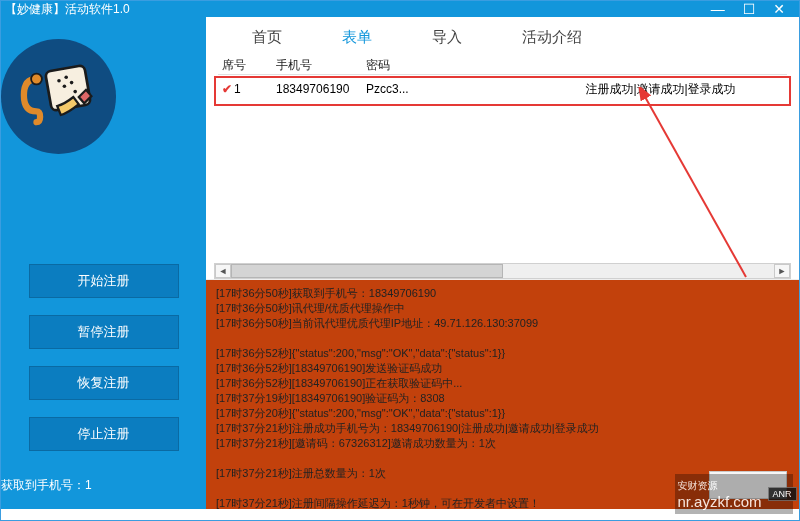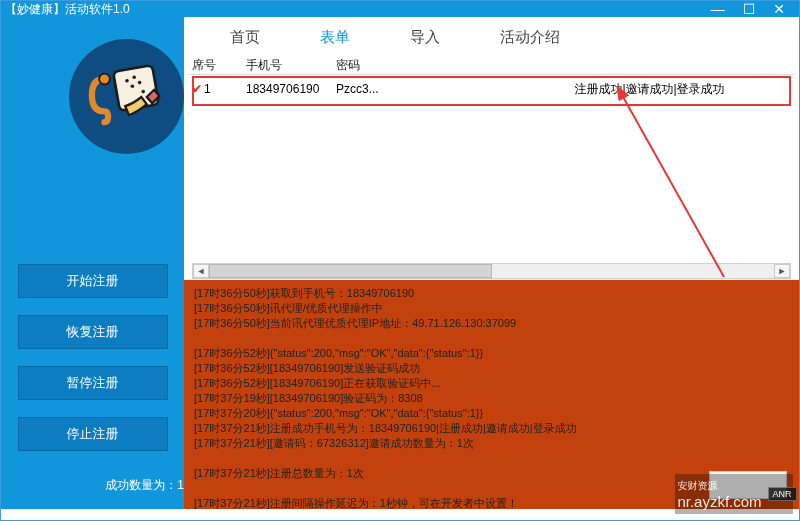--- a/index.html
+++ b/index.html
@@ -1,32 +1,32 @@
 <!DOCTYPE html>
 <html><head>
 <meta charset="utf-8">
 <style>
 *{box-sizing:border-box;margin:0;padding:0;font-family:"Microsoft YaHei",SimSun,sans-serif}
 body{width:800px;height:521px;border:1px solid #3a9de0;position:relative;background:#fff;overflow:hidden}
 .titlebar{height:16px;background:#1296db;display:flex;align-items:center;justify-content:space-between;padding:0 4px;color:#fff;font-size:12px}
 .titlebar .wincontrols{display:flex;gap:18px;align-items:center;margin-right:10px}
 .titlebar .wincontrols span{color:#fff;font-size:14px;cursor:pointer}
 .layout{display:flex;height:492px}
-.sidebar{width:183px;background:#1296db;display:flex;flex-direction:column;align-items:flex-end;position:relative}
+.sidebar{width:205px;background:#1296db;display:flex;flex-direction:column;align-items:flex-start;position:relative}
 .logo{margin-top:22px;width:115px;height:115px;border-radius:50%;background:#0f4c81;display:flex;align-items:center;justify-content:center;position:relative}
 .logo svg{width:90px;height:90px}
 .btns{margin-top:110px;width:100%;display:flex;flex-direction:column;align-items:center;gap:17px}
 .sbtn{width:150px;height:34px;background:#0b7dc0;border:1px solid #0a6aa3;color:#fff;font-size:13px;display:flex;align-items:center;justify-content:center;cursor:pointer}
 .counter{position:absolute;bottom:15px;color:#fff;font-size:12px}
 .main{flex:1;display:flex;flex-direction:column;background:#fff}
 .tabs{height:40px;display:flex;align-items:center;padding-left:44px;gap:56px;border-bottom:0}
 .tab{font-size:15px;color:#444;cursor:pointer;position:relative;padding:4px 2px}
 .tab.active{color:#1296db}
 .tabindicator{position:absolute;top:0;left:311px;width:40px;height:3px;background:#1296db}
-.tableregion{flex:0 0 222px;position:relative;padding:0 4px}
+.tableregion{flex:0 0 222px;position:relative;padding:0 12px}
 .theadrow{display:flex;font-size:12px;height:18px;align-items:center;padding-left:4px;border-bottom:1px solid #e0e0e0;color:#222}
 .th-seq{width:54px}
 .th-phone{width:90px}
 .th-pwd{width:312px}
 .th-status{flex:1}
 .redbox{position:absolute;top:19px;left:8px;right:8px;height:30px;border:2px solid #e53935;pointer-events:none}
 .datarow{display:flex;font-size:12px;height:20px;align-items:center;padding-left:4px;margin-top:4px}
 .chk{color:#e53935;font-weight:bold;margin-right:2px}
 .cell-seq{width:54px}
 .cell-phone{width:90px}
@@ -65,26 +65,26 @@
           <circle cx="64" cy="34" r="2" fill="#1b1b1b"></circle>
         <circle cx="68" cy="44" r="2" fill="#1b1b1b"></circle>
         <path d="M25 30 q-14 0 -14 18 q0 18 14 18 q4 0 4 6 q0 6 -4 6" fill="none" stroke="#e08a2a" stroke-width="7" stroke-linecap="round"></path>
         <circle cx="25" cy="30" r="6" fill="#e08a2a" stroke="#1b1b1b" stroke-width="2"></circle>
         <path d="M48 60 q8 -2 18 -10 l6 8 q-12 10 -20 12 z" fill="#f4c96a" stroke="#1b1b1b" stroke-width="2.5"></path>
         <path d="M72 50 l8 -8 6 7 -8 8 z" fill="#d66" stroke="#1b1b1b" stroke-width="2.5"></path>
       </svg>
     </div>
     <div class="btns">
       <div class="sbtn">开始注册</div>
+      <div class="sbtn">暂停注册</div>
       <div class="sbtn">恢复注册</div>
-      <div class="sbtn">暂停注册</div>
       <div class="sbtn">停止注册</div>
     </div>
     <div class="counter">
-      <span>成功数量为：</span><span>1</span>
+      <span>获取到手机号：</span><span>1</span>
     </div>
   </div>
 
   <div class="main">
     <div class="tabindicator"></div>
     <div class="tabs">
       <div class="tab">首页</div>
       <div class="tab active">表单</div>
       <div class="tab">导入</div>
       <div class="tab">活动介绍</div>

